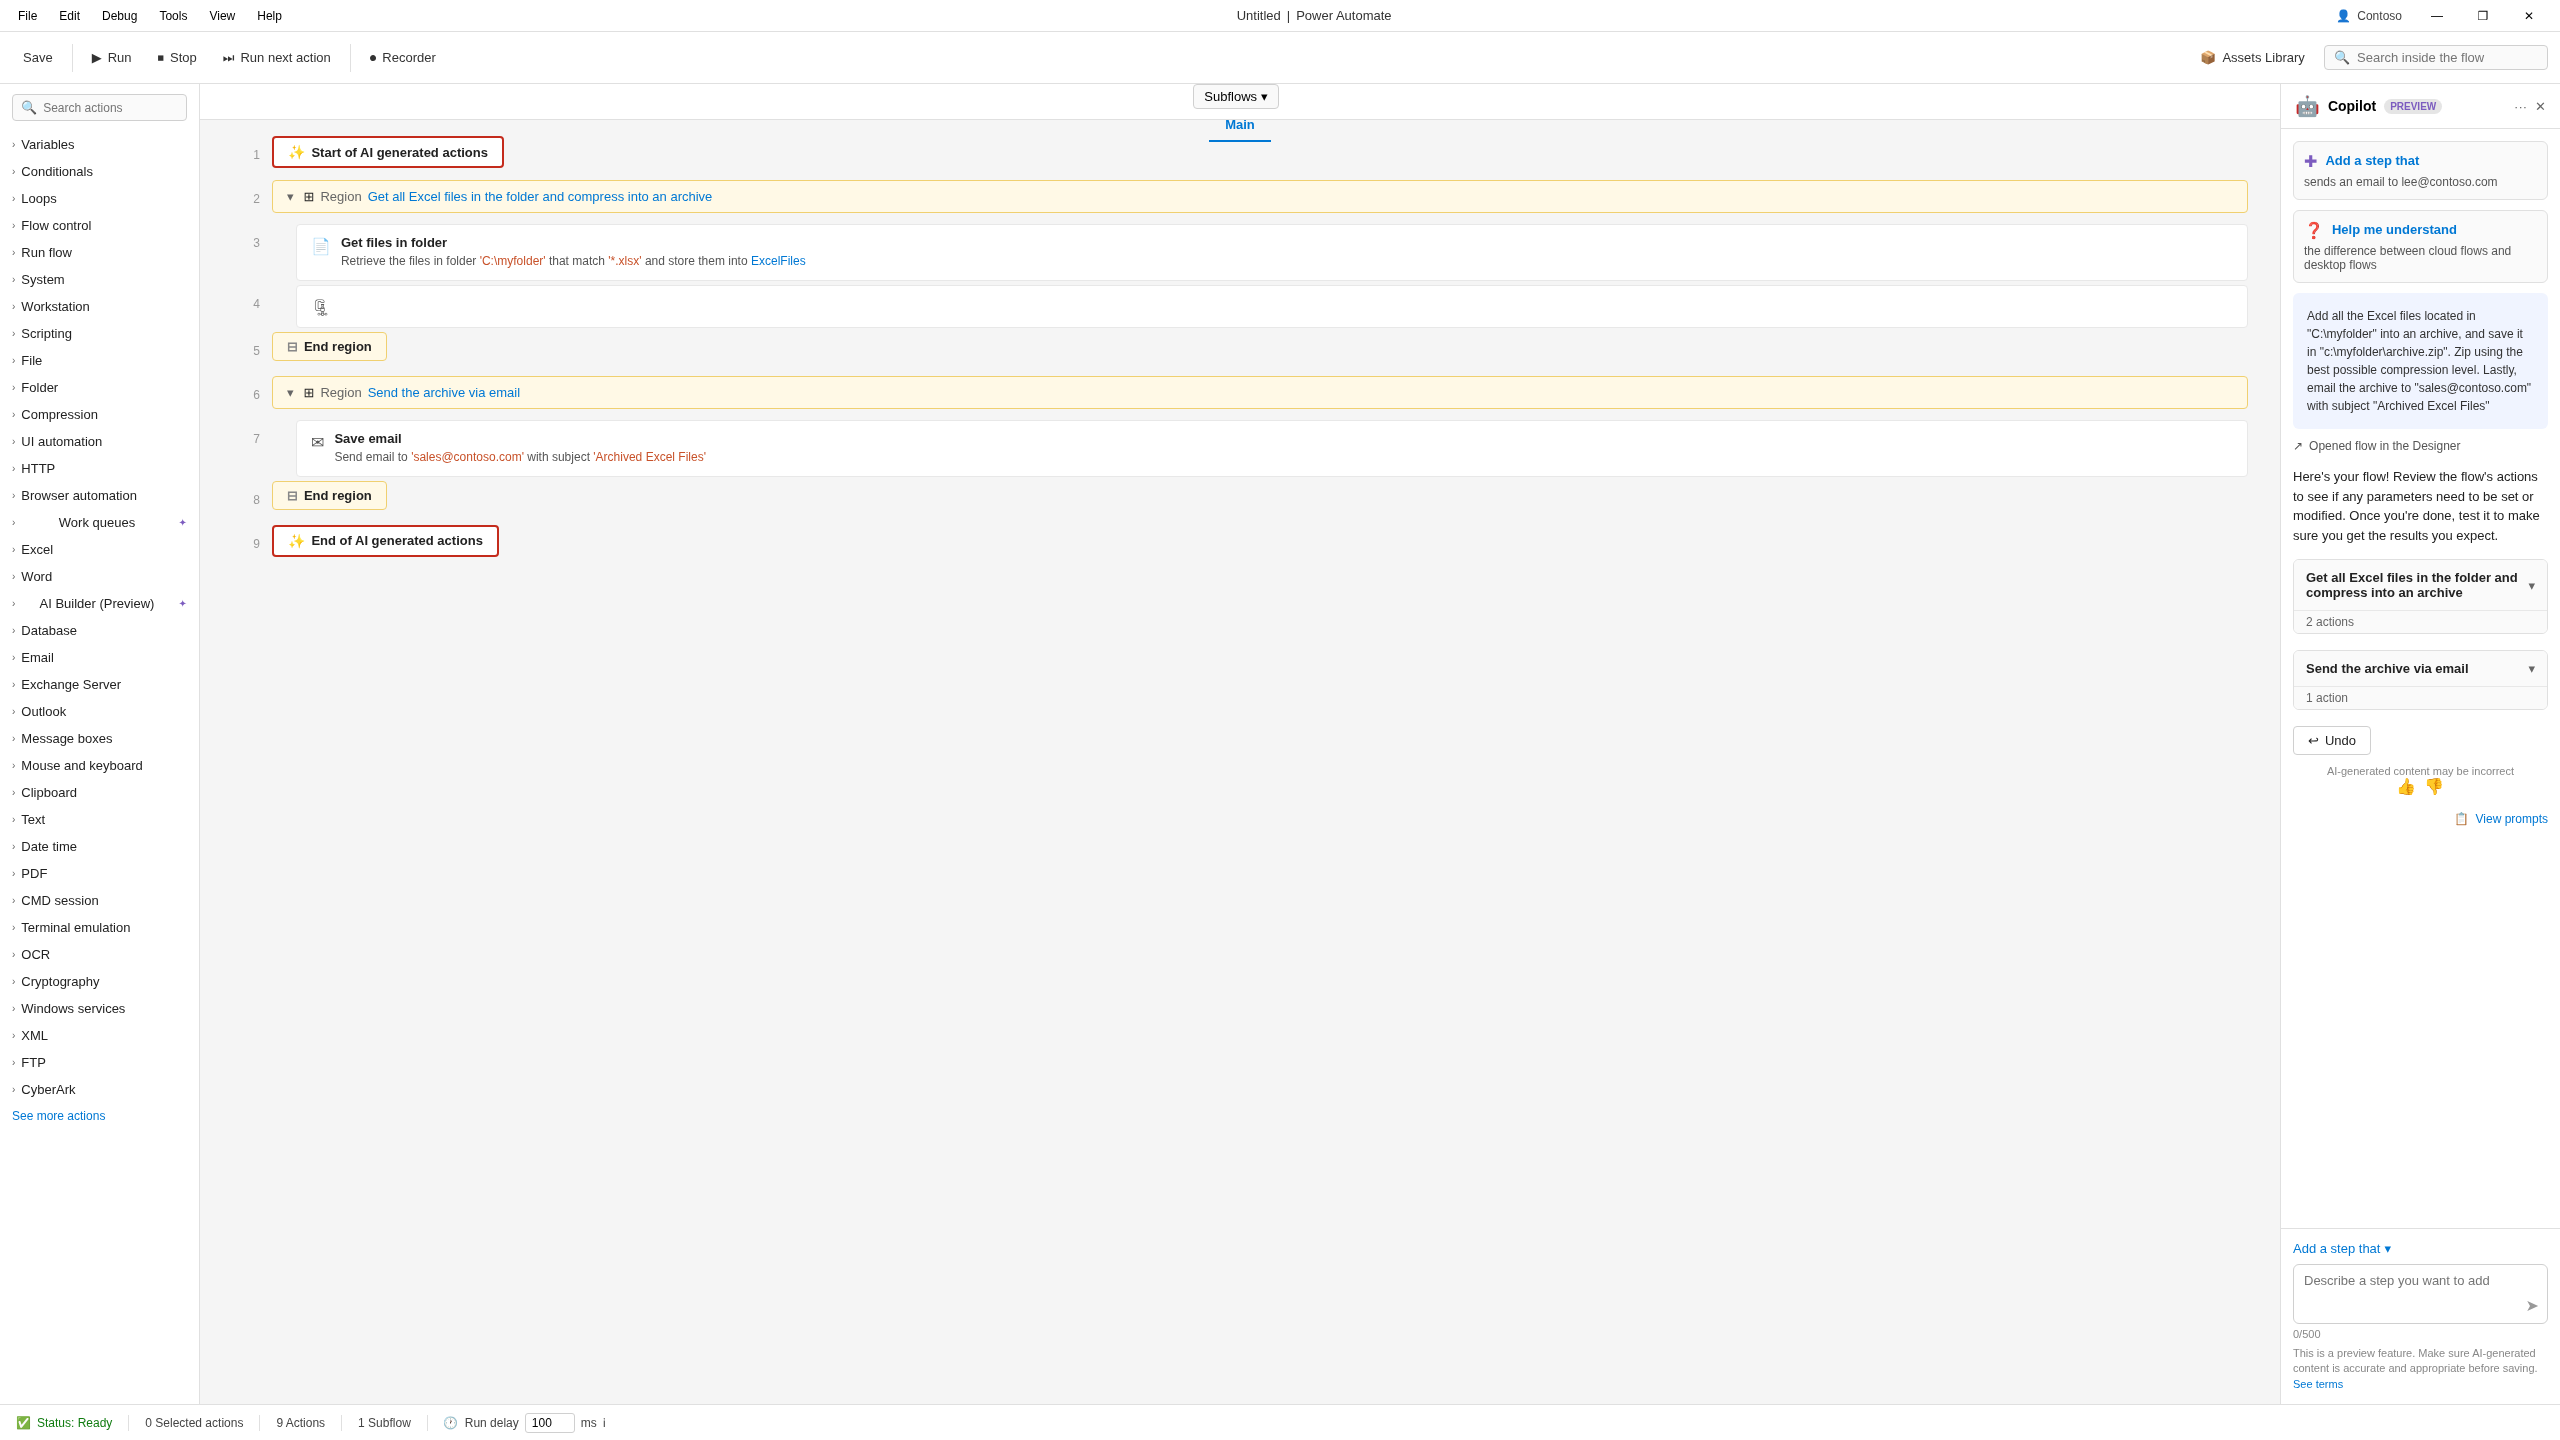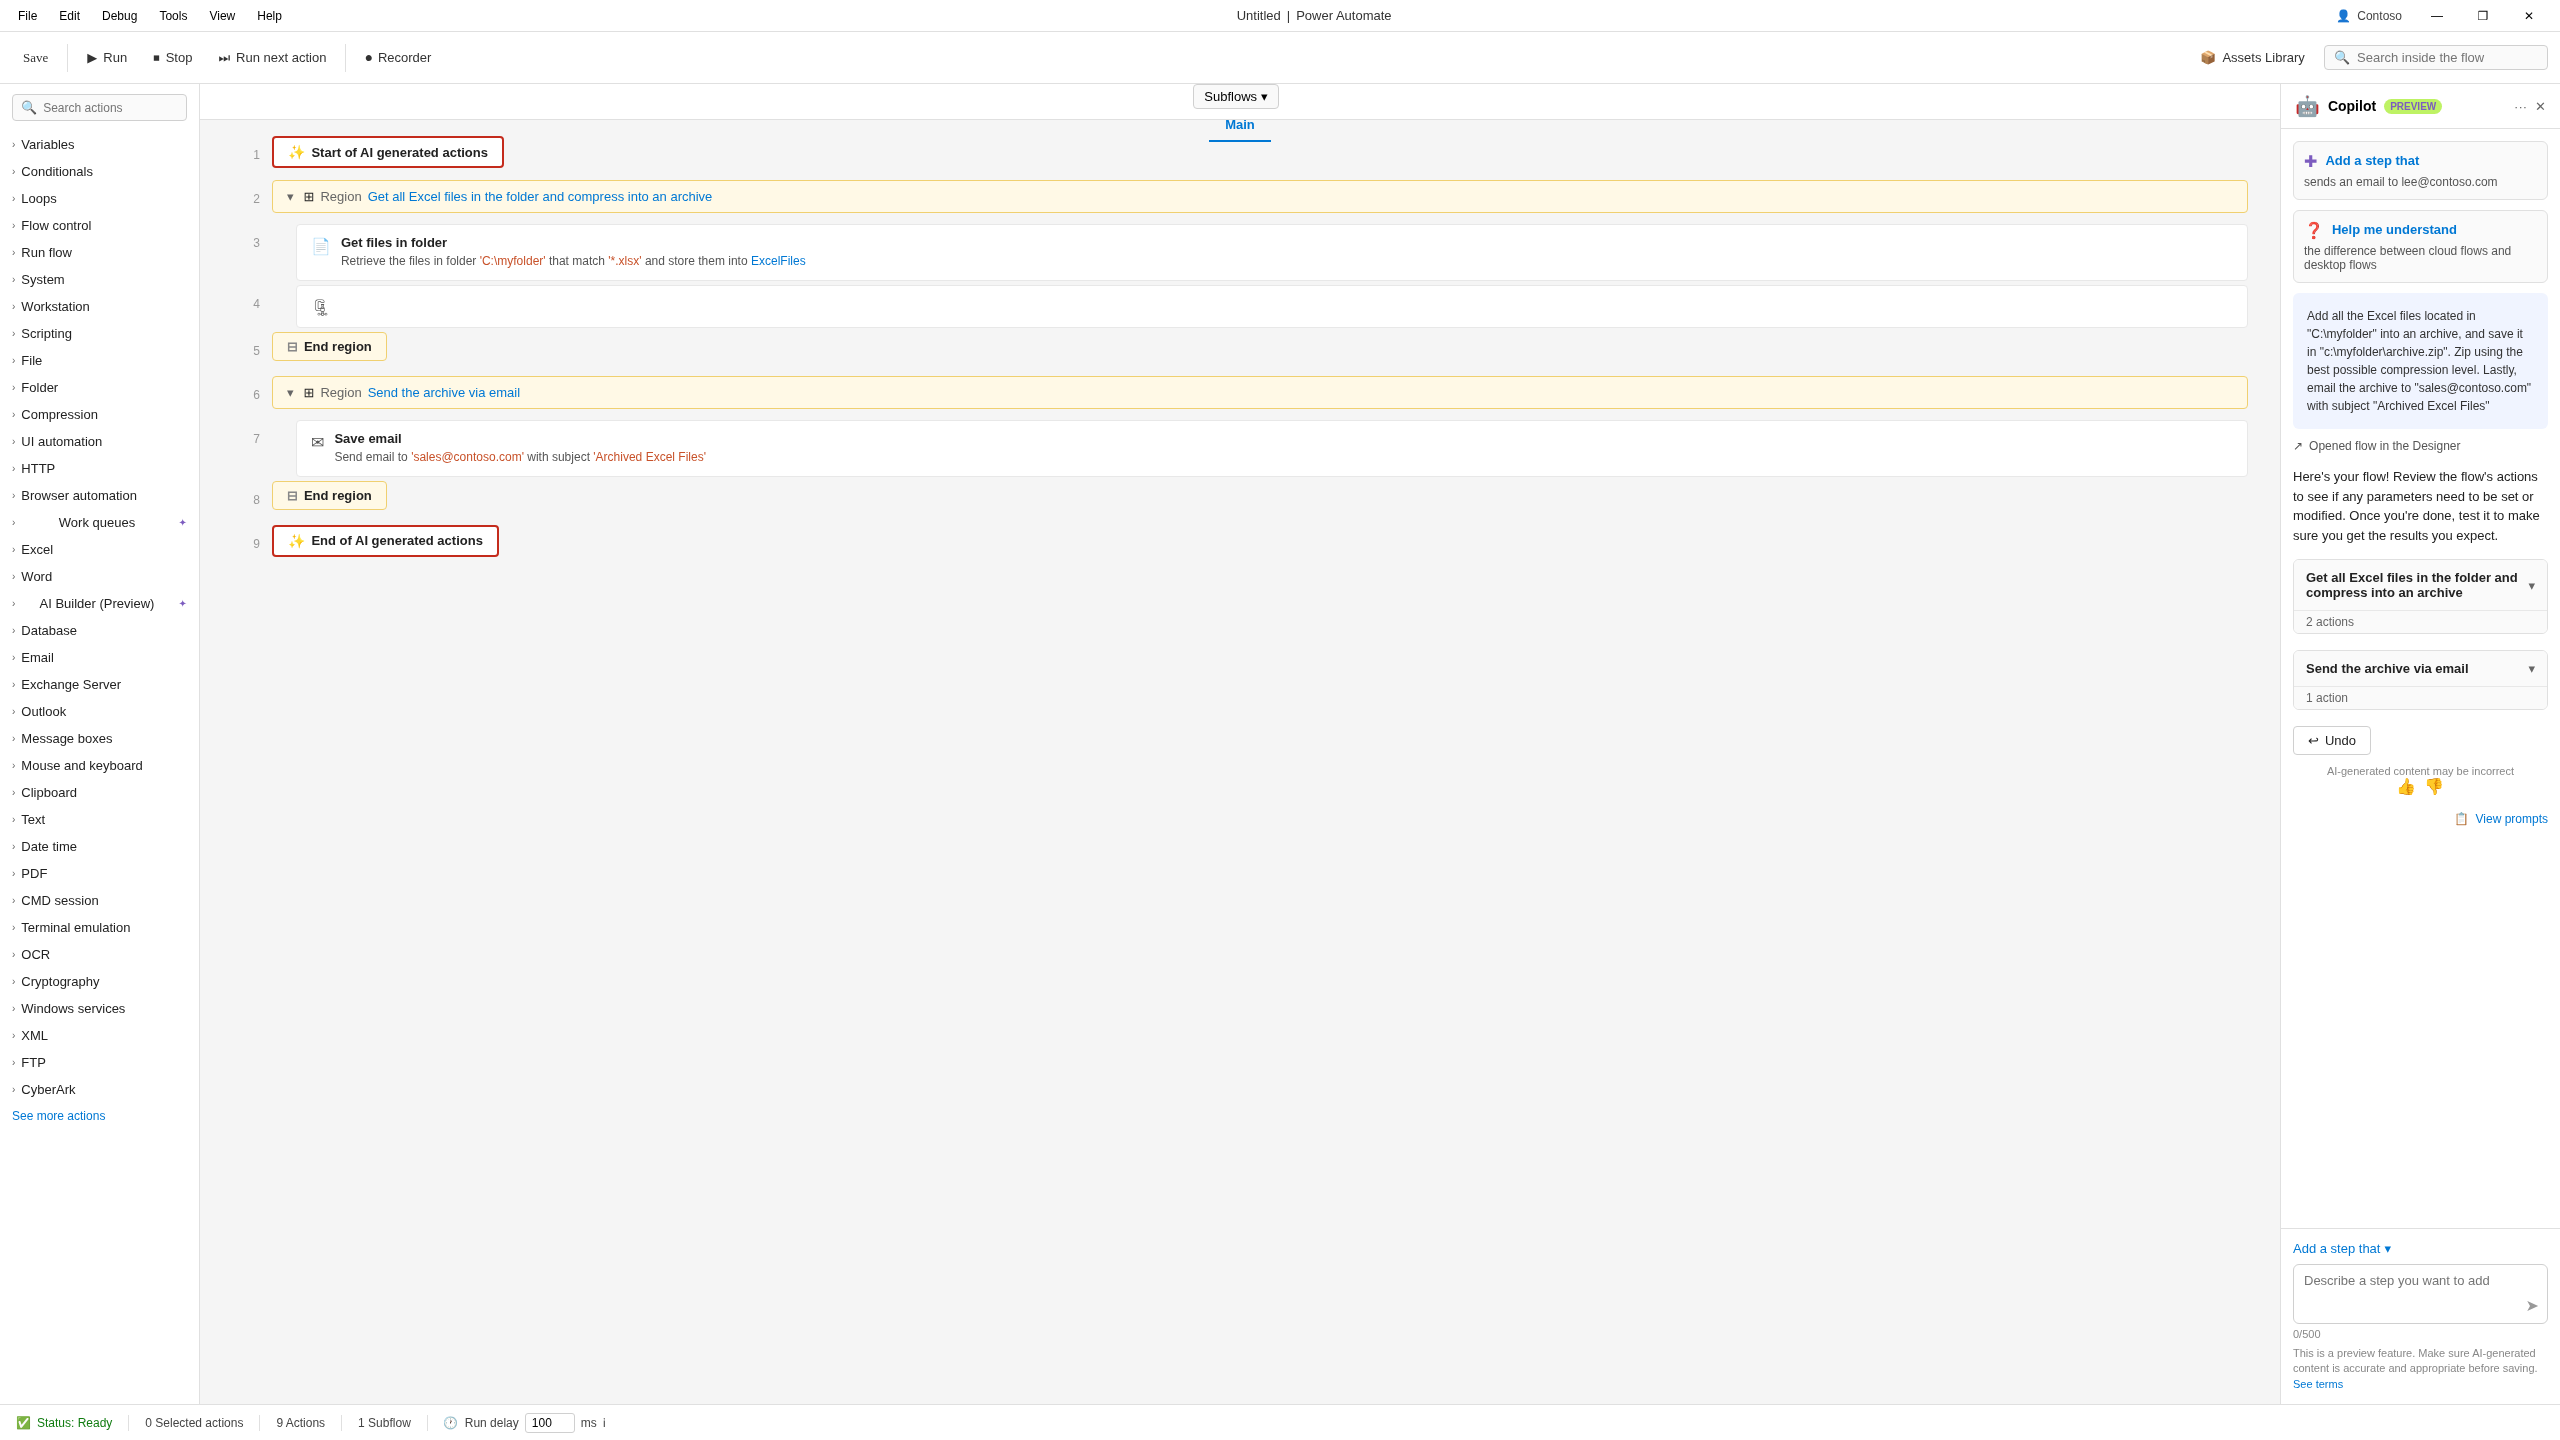--- a/index.html
+++ b/index.html
@@ -25,21 +25,21 @@
       display: flex; align-items: center; gap: 4px;
       background: #fff; height: 52px; padding: 0 12px;
       border-bottom: 1px solid #e0e0e0;
     }
     .toolbar-btn {
       display: flex; align-items: center; gap: 6px;
       padding: 6px 10px; border-radius: 4px; cursor: pointer;
       font-size: 13px; color: #333; border: 1px solid transparent;
       background: transparent;
     }
-    .toolbar-btn.save { color: #333; font-family: Liberation Serif, serif; }
+    .toolbar-btn.save { color: #333; }
     .toolbar-sep { width: 1px; height: 28px; background: #e0e0e0; margin: 0 4px; }
     .toolbar-right { margin-left: auto; display: flex; align-items: center; gap: 8px; }
     .search-inside { display: flex; align-items: center; gap: 6px; border: 1px solid #d0d0d0; border-radius: 4px; padding: 4px 10px; background: #fafafa; }
     .search-inside input { border: none; background: transparent; font-size: 13px; width: 180px; outline: none; color: #555; }
 
     
     .main-layout { display: flex; height: calc(1440px - 32px - 52px - 36px); }
 
     
     .sidebar {
@@ -136,21 +136,21 @@
       width: 280px; background: #fff; border-left: 1px solid #e0e0e0;
       display: flex; flex-direction: column; flex-shrink: 0;
     }
     .copilot-header {
       display: flex; align-items: center; justify-content: space-between;
       padding: 10px 14px; border-bottom: 1px solid #e0e0e0;
     }
     .copilot-title { display: flex; align-items: center; gap: 8px; font-size: 14px; font-weight: 600; }
     .copilot-logo { font-size: 20px; }
     .preview-badge {
-      font-size: 10px; background: #bef264; color: #7c5cbf;
+      font-size: 10px; background: #e5e5e5; color: #7c5cbf;
       padding: 2px 6px; border-radius: 10px; font-weight: 600;
     }
     .copilot-controls { display: flex; gap: 8px; color: #666; cursor: pointer; }
     .copilot-body { flex: 1; overflow-y: auto; padding: 12px; display: flex; flex-direction: column; gap: 10px; }
 
     .suggestion-card {
       border: 1px solid #e0e0e0; border-radius: 6px; padding: 10px;
       cursor: pointer; background: #fafafa;
     }
     .suggestion-card-title { font-size: 13px; font-weight: 600; color: #0078d4; margin-bottom: 3px; }

